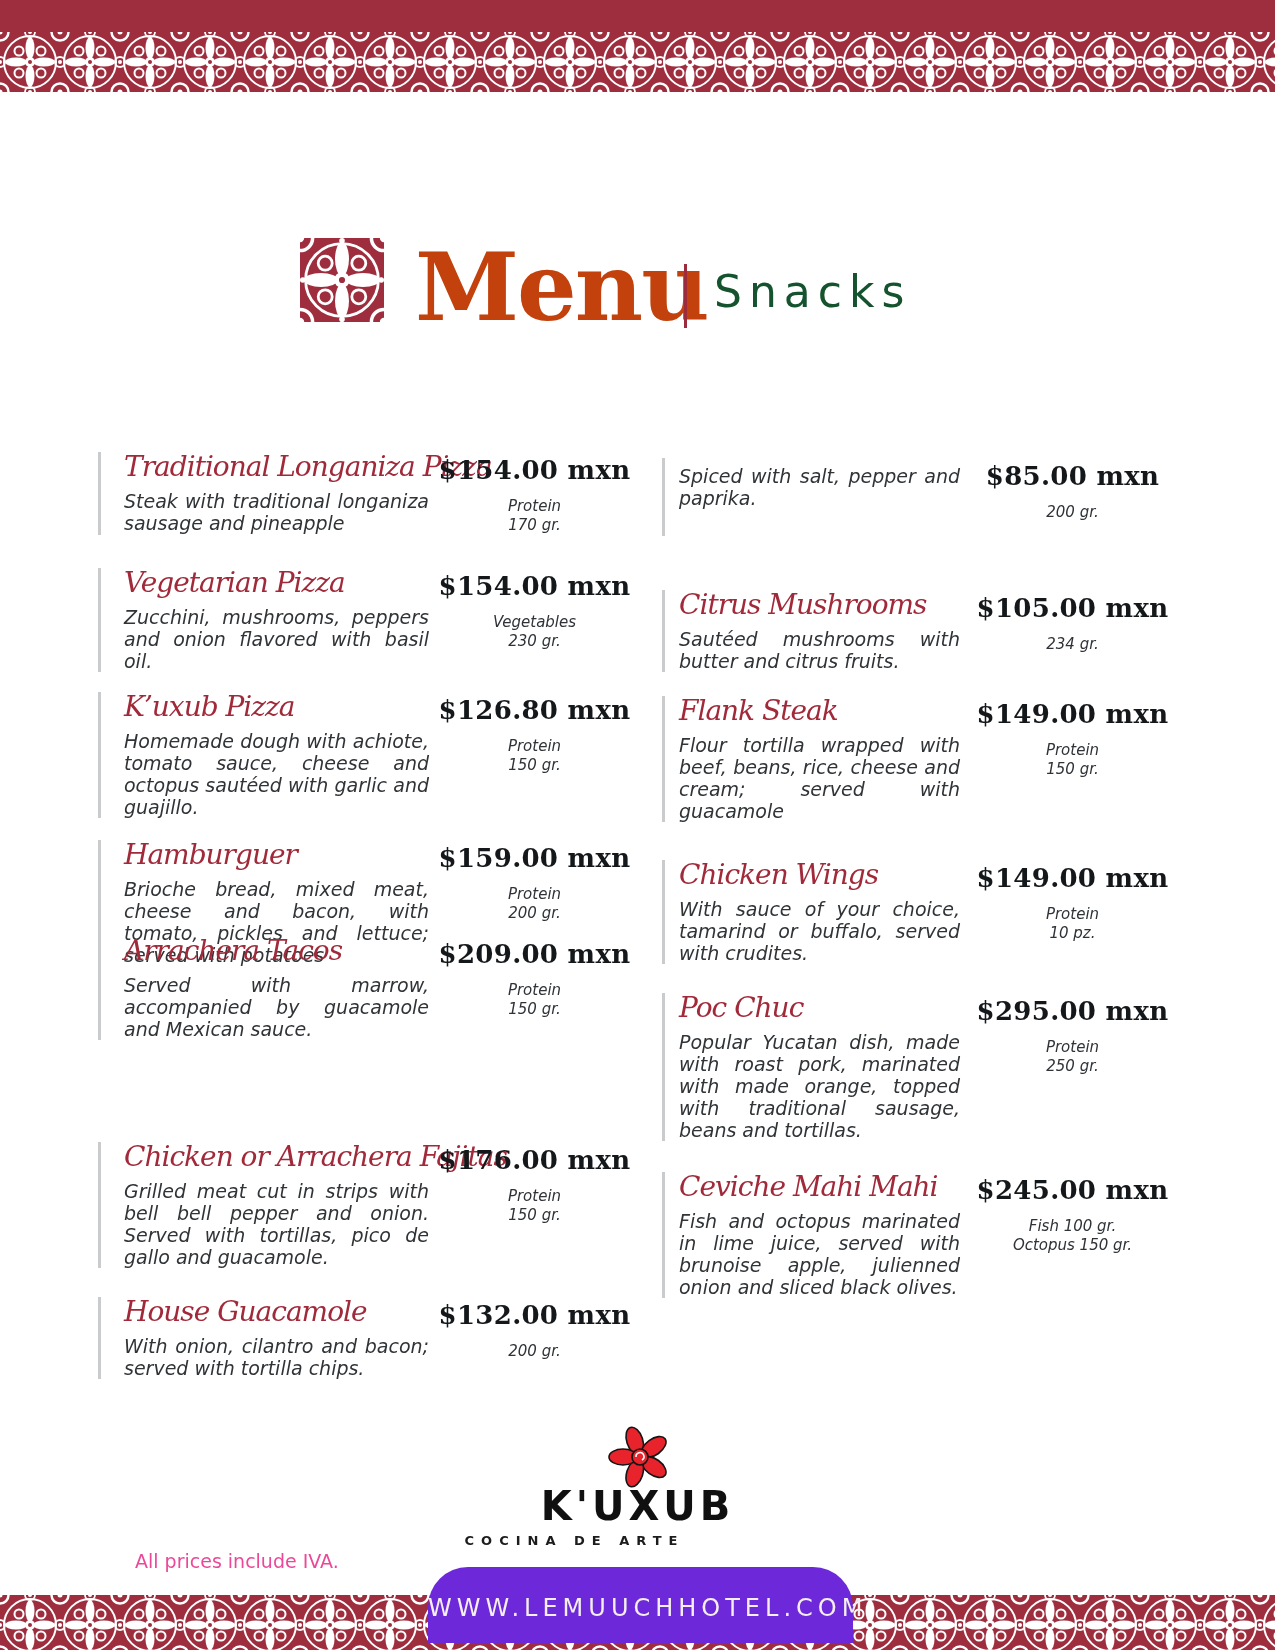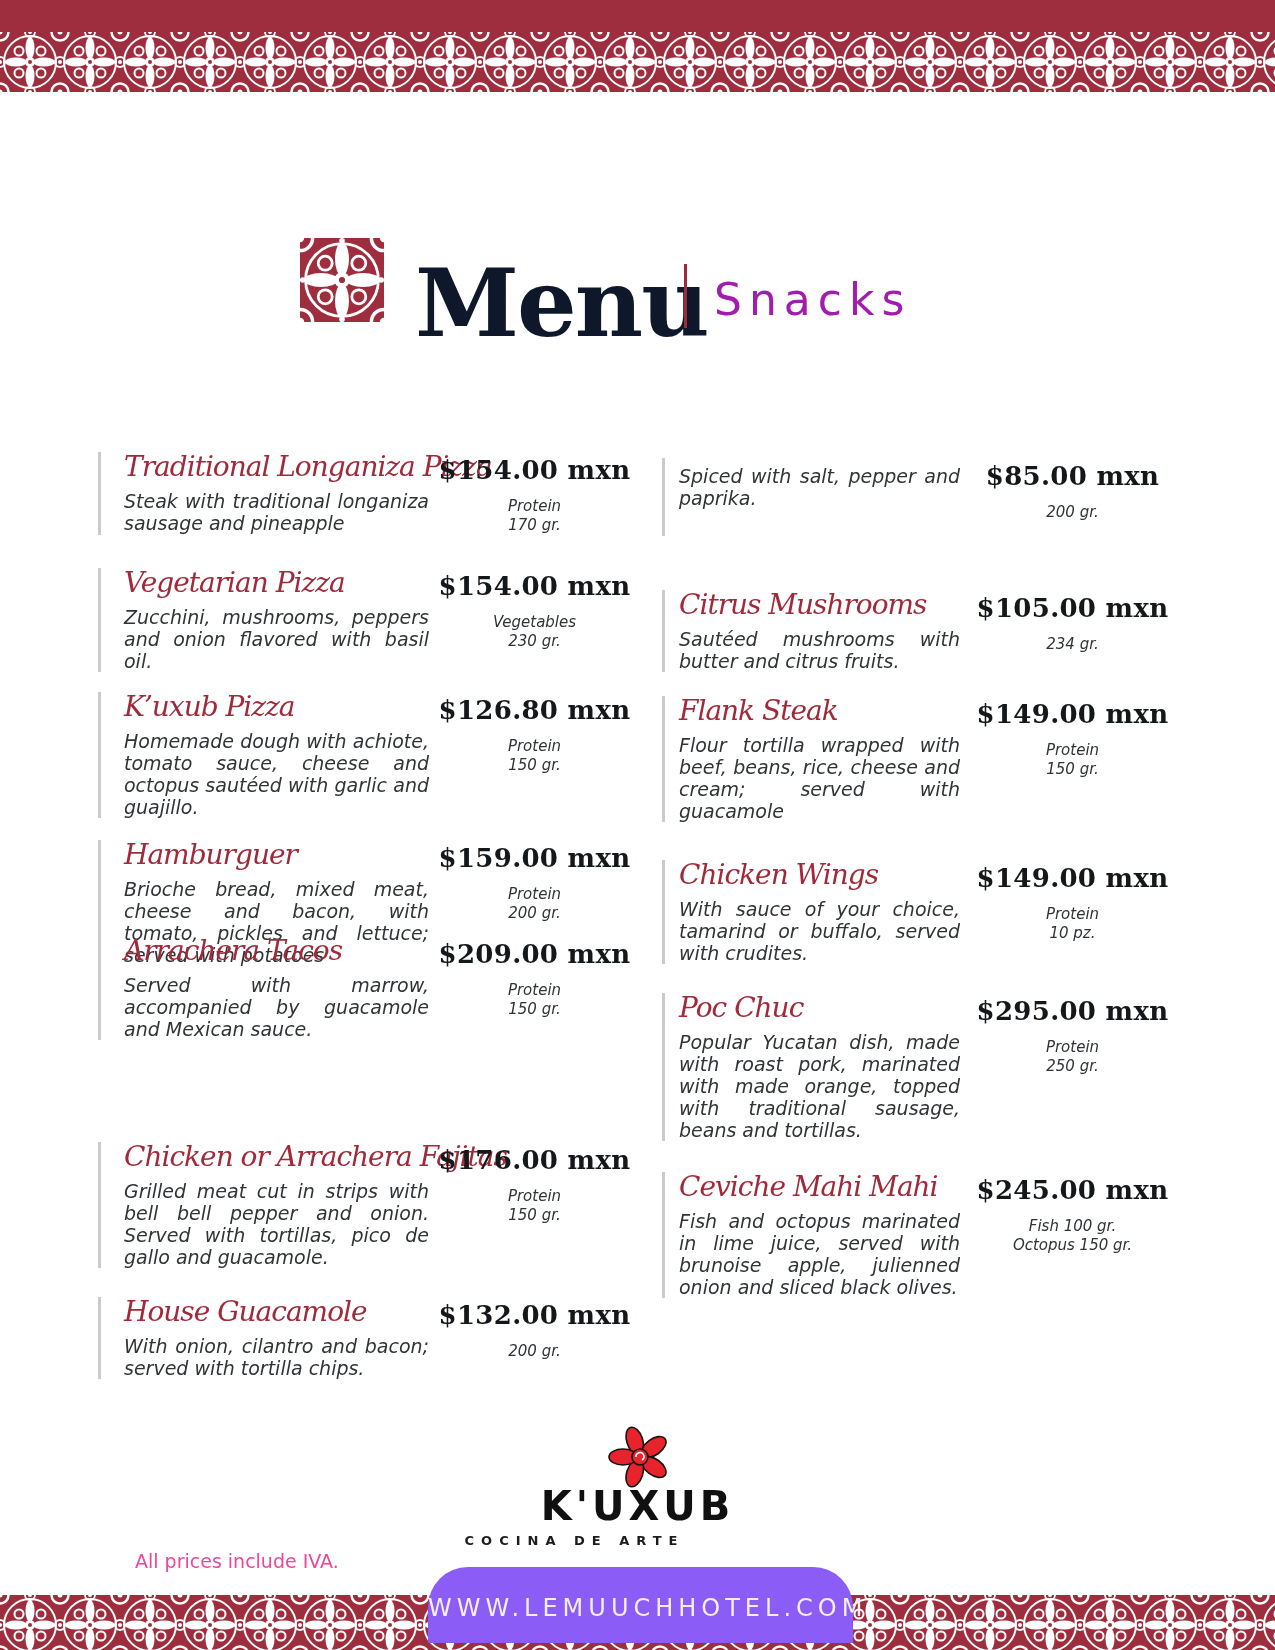--- a/index.html
+++ b/index.html
@@ -8,24 +8,24 @@
 
   
   .topbar{position:absolute;left:0;top:0;width:1275px;height:32px;background:#9e2e3e;}
   .band{position:absolute;left:0;width:1275px;display:block;}
   .band.top{top:32px;height:60px;}
   .band.bottom{top:1595px;height:55px;}
 
   
   .logo-tile{position:absolute;left:300px;top:238px;width:84px;height:84px;}
   .menu-title{position:absolute;left:415px;top:240px;font:700 94px/1 "DejaVu Serif",serif;
-              color:#0f172a;letter-spacing:-2px;margin-top:16px;}
+              color:#c2410c;letter-spacing:-2px;}
   .menu-divider{position:absolute;left:684px;top:264px;width:3px;height:64px;background:#9c2b3c;}
-  .menu-category{position:absolute;left:714px;top:278px;font:400 44px/1 "DejaVu Sans",sans-serif;
-                 color:#a21caf;letter-spacing:7px;}
+  .menu-category{position:absolute;left:714px;top:270px;font:400 44px/1 "DejaVu Sans",sans-serif;
+                 color:#14532d;letter-spacing:7px;}
 
   
   .item{position:absolute;display:grid;align-items:start;}
   .item.left{left:98px;width:542px;grid-template-columns:26px 305px 1fr;}
   .item.right{left:662px;width:523px;grid-template-columns:17px 281px 1fr;}
   .bar{width:3px;height:100%;min-height:78px;background:#cacbcc;justify-self:start;}
   .title{font:italic 500 28px/1.1 "DejaVu Serif",serif;color:#a12a3a;
          letter-spacing:-1px;white-space:nowrap;}
   .desc{font:italic 19px/22px "DejaVu Sans",sans-serif;color:#303437;
         text-align:justify;margin-top:7px;}
@@ -36,21 +36,21 @@
 
   
   .flower{position:absolute;left:602px;top:1424px;width:76px;height:64px;}
   .brand{position:absolute;left:0;top:1486px;width:1275px;text-align:center;
          font:700 40px/1 "DejaVu Sans",sans-serif;color:#101010;letter-spacing:4px;}
   .brand-tagline{position:absolute;left:0;top:1534px;width:1149px;text-align:center;
          font:600 13px/1 "DejaVu Sans",sans-serif;color:#1c1c1c;letter-spacing:7px;}
   .iva-note{position:absolute;left:135px;top:1550px;font:400 19px/1.2 "DejaVu Sans",sans-serif;
             color:#ec4899;text-align:right;}
   .url-banner{position:absolute;left:428px;top:1567px;width:425px;height:76px;
-              background:#8b5cf6;border-radius:40px 40px 0 0;z-index:5;text-align:right;}
+              background:#6d28d9;border-radius:40px 40px 0 0;z-index:5;text-align:right;}
   .url-banner .url{display:block;margin-top:29px;font:400 24px/1 "DejaVu Sans",sans-serif;
               color:#f4eef0;letter-spacing:5px;}
 </style>
 </head>
 <body>
 
 <div class="page">
 
   <div class="topbar"></div>
   <svg class="band top" viewBox="0 0 1275 60" preserveAspectRatio="none">

